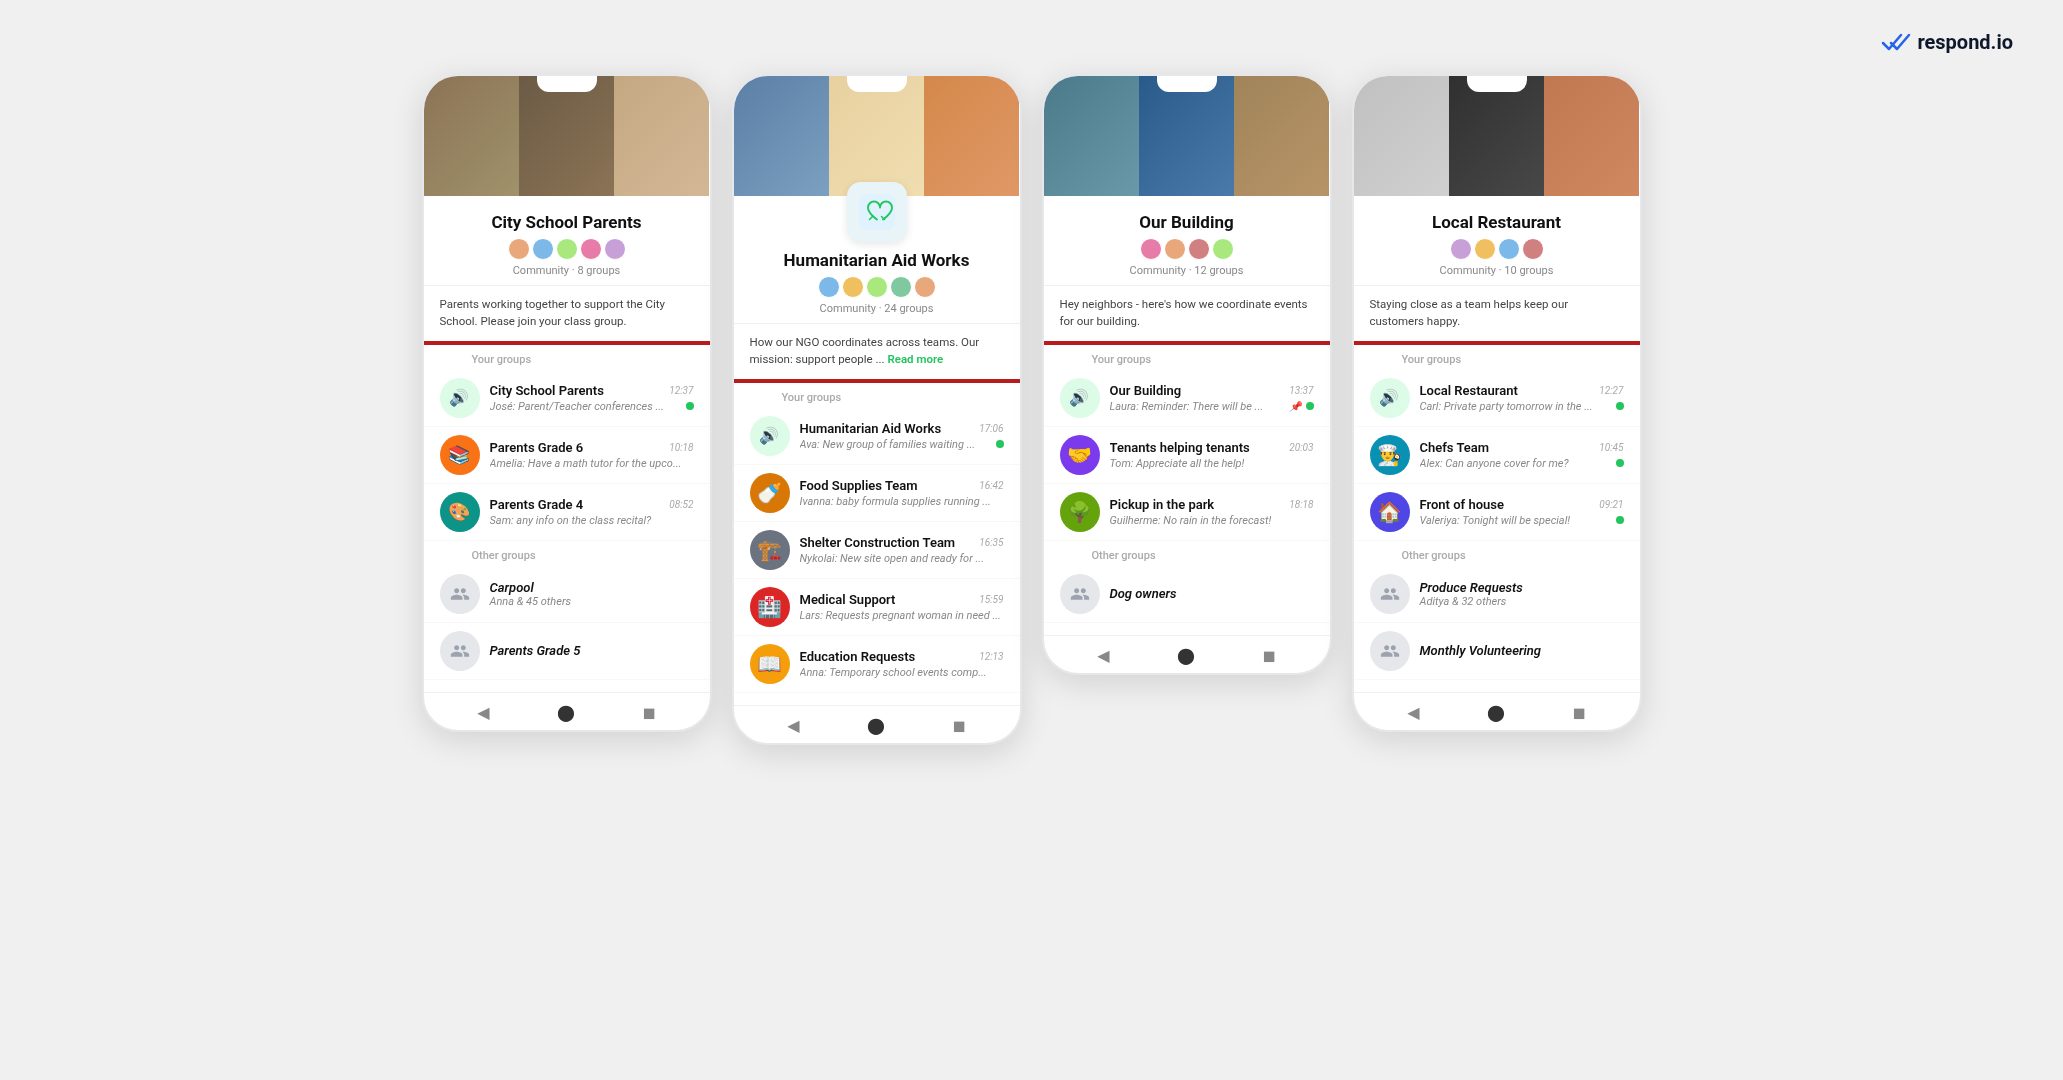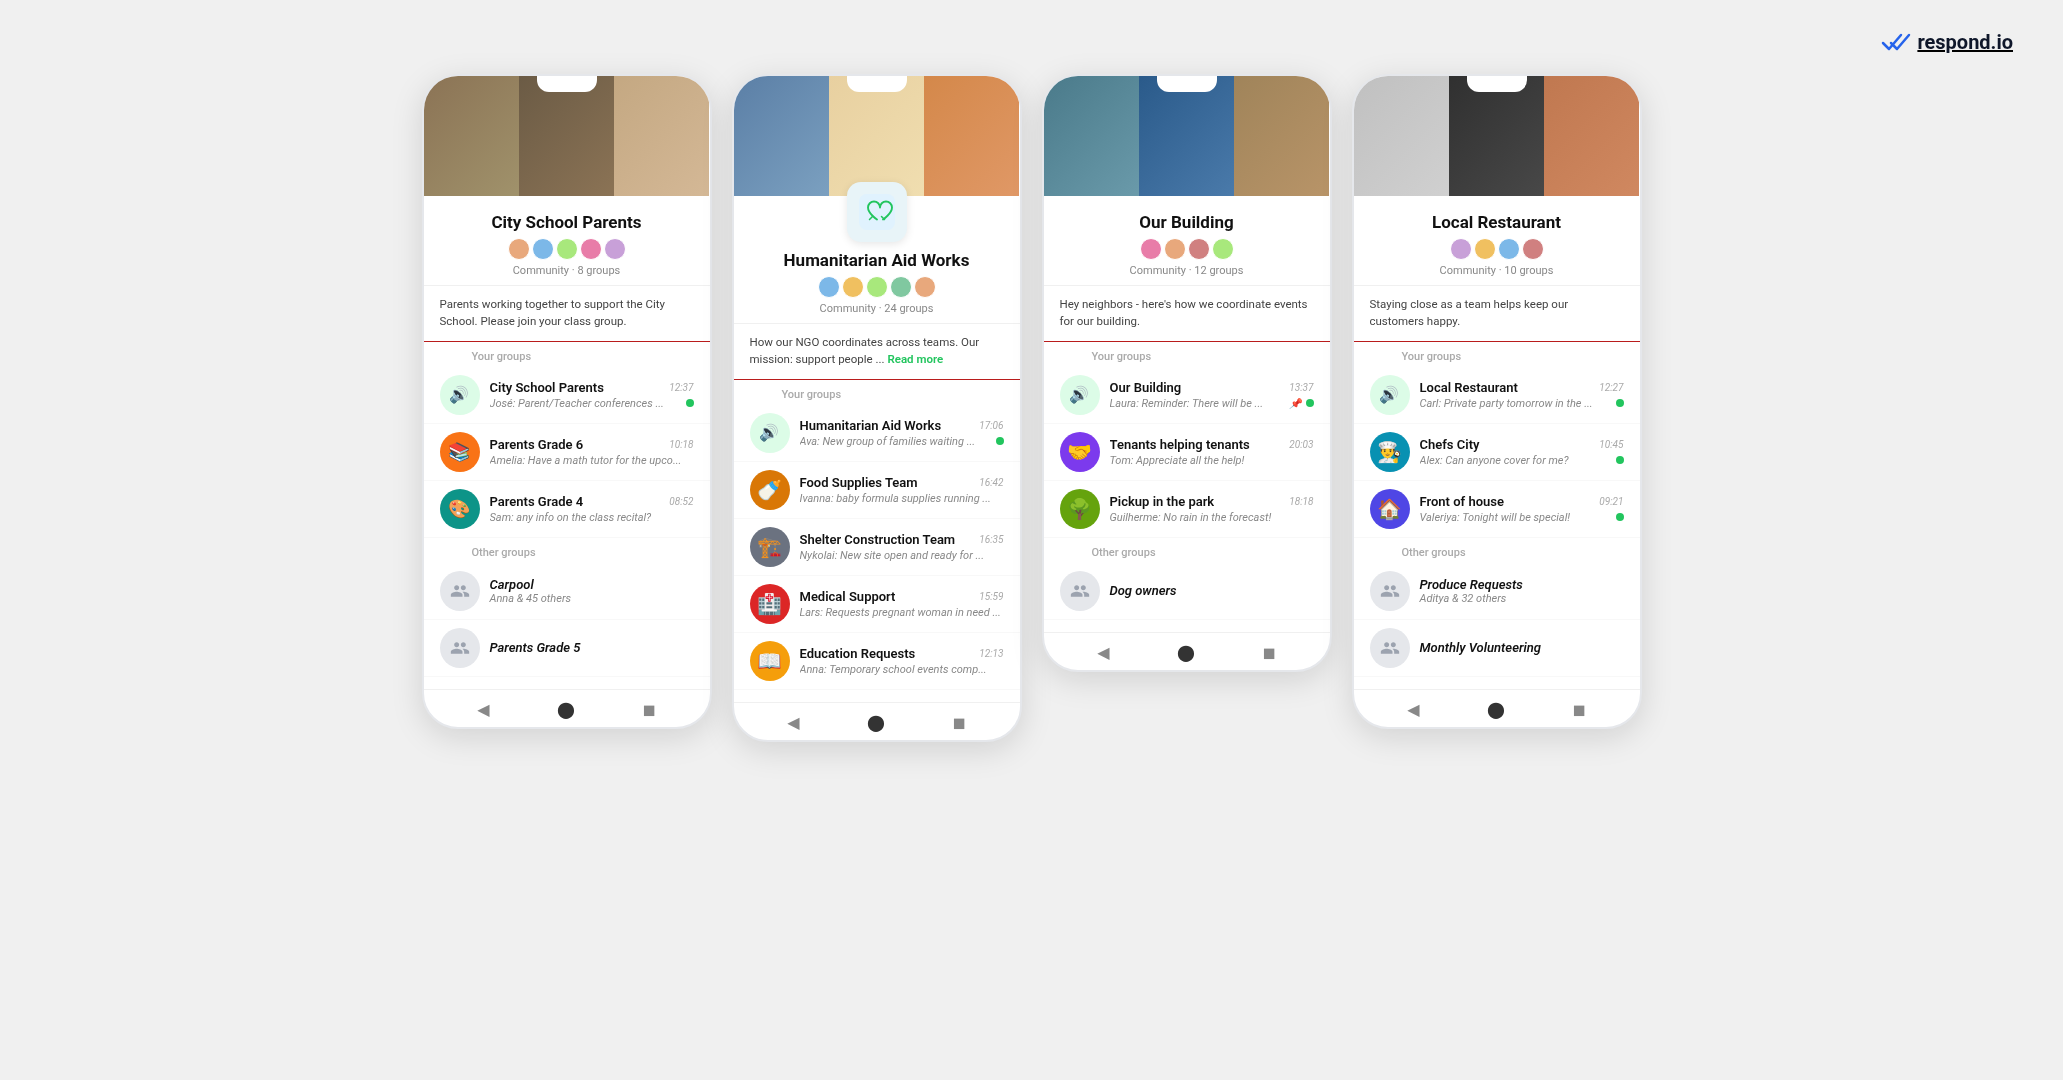--- a/index.html
+++ b/index.html
@@ -109,21 +109,21 @@
     .av8 { background: #d08080; }
     .community-label {
       font-size: 11px;
       color: #888;
     }
     .phone-desc {
       font-size: 11.5px;
       color: #444;
       line-height: 1.5;
       padding: 10px 16px;
-      border-bottom: 1px solid #b91c1c;
+      border-bottom: 4px solid #b91c1c;
     }
     .read-more {
       color: #22c55e;
       font-weight: 600;
     }
     .section-label {
       font-size: 11px;
       color: #aaa;
       padding: 8px 16px 4px;
       font-weight: 500;
@@ -257,21 +257,20 @@
       cursor: pointer;
     }
     .nav-icon.active {
       color: #333;
     }
     
     .respond-logo {
       display: flex;
       align-items: center;
       gap: 4px;
-      text-decoration: underline;
     }
     .respond-text {
       font-size: 20px;
       font-weight: 700;
       color: #0f172a;
     }
     .humanitarian-icon {
       width: 60px;
       height: 60px;
       background: #e8f4f8;
@@ -617,21 +616,21 @@
             <span class="status-dot"></span>
           </div>
         </div>
       </div>
       <div class="chat-item">
         <div class="chat-avatar" style="background:#0891b2;overflow:hidden">
           <span style="font-size:20px">👨‍🍳</span>
         </div>
         <div class="chat-info">
           <div class="chat-name-row">
-            <span class="chat-name">Chefs City</span>
+            <span class="chat-name">Chefs Team</span>
             <span class="chat-time">10:45</span>
           </div>
           <div class="chat-preview-row">
             <span class="chat-preview">Alex: Can anyone cover for me?</span>
             <span class="status-dot"></span>
           </div>
         </div>
       </div>
       <div class="chat-item">
         <div class="chat-avatar" style="background:#4f46e5;overflow:hidden">

